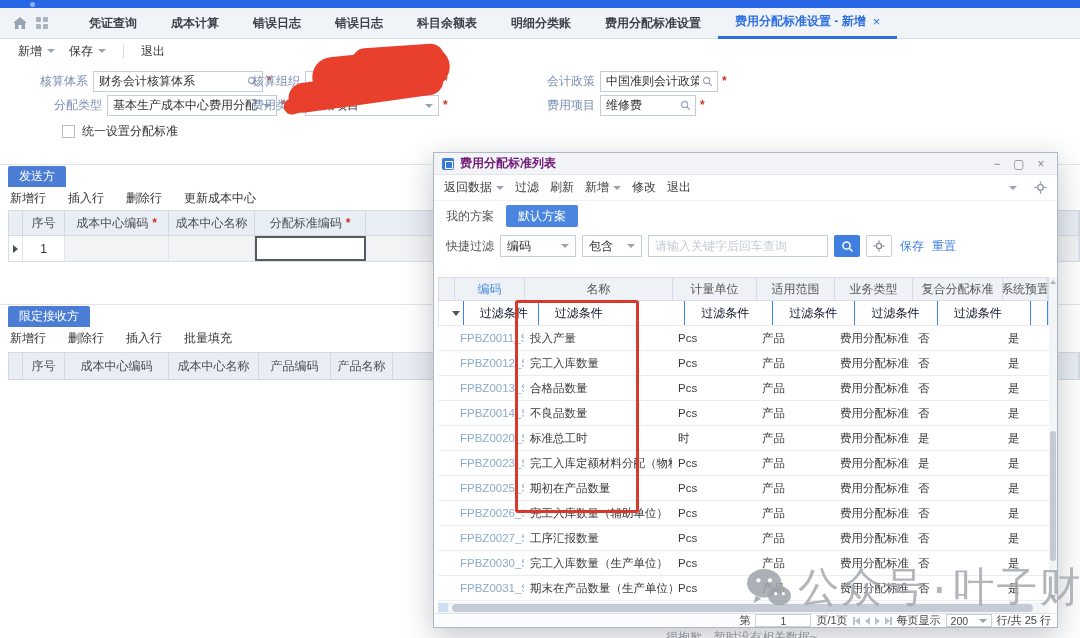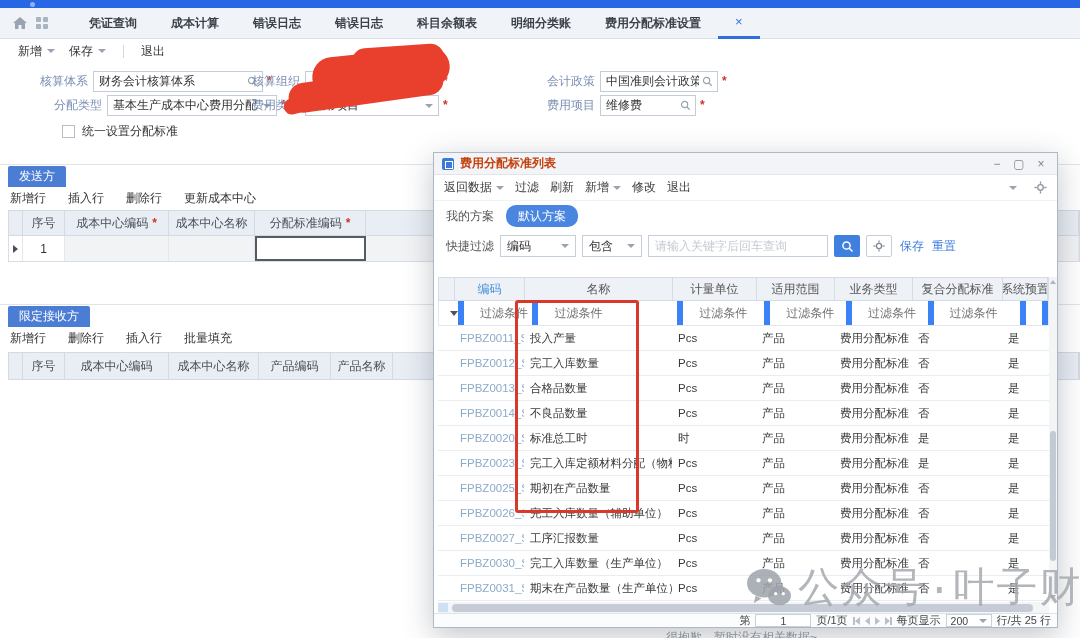--- a/index.html
+++ b/index.html
@@ -52,42 +52,42 @@
   .rowmark { width:0; height:0; border-top:4px solid transparent; border-bottom:4px solid transparent; border-left:5px solid #4a4f58; margin-left:4px; }
   .sw0{width:14px}.sw1{width:42px;justify-content:center}.sw2{width:104px}.sw3{width:86px}.sw4{width:111px}.sw5{flex:1}
   .rw0{width:14px}.rw1{width:42px;justify-content:center}.rw2{width:104px}.rw3{width:90px}.rw4{width:72px}.rw5{width:62px}.rw6{flex:1}
   .focuscell { background:#fff; border:2px solid #565b63 !important; }
 
   
   .dlg { position:absolute; left:433px; top:152px; width:625px; height:476px; background:#fff; border:1px solid #aeb8c4; box-shadow:0 8px 28px rgba(40,50,70,.28); z-index:10; }
   .dlg-title { height:22px; background:#f2f4f7; border-bottom:1px solid #e2e6eb; display:flex; align-items:center; padding:0 8px; gap:6px; }
   .dlg-ic { width:12px; height:12px; background:#3a7bd5; border-radius:2px; position:relative; }
   .dlg-ic::after { content:""; position:absolute; left:3px; top:3px; width:6px; height:6px; border:1px solid #fff; }
-  .dlg-title .t { font-weight:bold; color:#c2410c; flex:1; }
+  .dlg-title .t { font-weight:bold; color:#701a75; flex:1; }
   .winbtn { color:#7e8792; font-size:12px; width:16px; text-align:center; }
   .dlg-menu { height:26px; display:flex; align-items:center; padding:0 10px; gap:17px; border-bottom:1px solid #f0f2f5; }
   .dlg-menu .mi { display:flex; align-items:center; gap:4px; color:#3c3c3c; }
   .dlg-menu .spacer { flex:1; }
   .gear { color:#8b94a0; font-size:13px; }
   .scheme { height:30px; display:flex; align-items:center; padding-left:12px; gap:12px; color:#555; }
-  .schemebtn { height:22px; line-height:22px; padding:0 12px; background:#4a86e0; color:#fff; border-radius:10px; }
+  .schemebtn { height:22px; line-height:22px; padding:0 12px; background:#4a86e0; color:#fff; border-radius:2px; }
   .qf { height:30px; display:flex; align-items:center; padding-left:12px; gap:6px; color:#555; }
   .qsel { height:22px; border:1px solid #c5cedb; display:flex; align-items:center; justify-content:space-between; padding:0 6px; background:#fff; color:#333; }
   .qinput { height:22px; width:180px; border:1px solid #c5cedb; font-size:12px; padding:0 6px; color:#333; font-family:inherit; }
   .qinput::placeholder { color:#c4cad2; }
   .sbtn { width:26px; height:22px; background:#3f7fe0; border-radius:2px; display:flex; align-items:center; justify-content:center; }
   .gbtn { width:26px; height:22px; border:1px solid #c5cedb; border-radius:2px; display:flex; align-items:center; justify-content:center; background:#fff; }
   .qlink { color:#3f7fe0; margin-left:2px; }
 
   .dlg-table { position:absolute; left:4px; top:124px; width:611px; }
   .dhead { display:flex; height:24px; background:#eef1f6; border:1px solid #d6dce5; }
   .dhead .dc { border-right:1px solid #d6dce5; display:flex; align-items:center; justify-content:center; color:#555; overflow:hidden; white-space:nowrap; }
   .dhead .dc.codehead { color:#4a90dd; }
   .dfilter { display:flex; height:25px; border:1px solid #e4e8ee; border-top:none; }
-  .dfilter .dc { border-right:6px solid #3b82f6; display:flex; align-items:center; padding-left:6px; color:#737373; overflow:hidden; white-space:nowrap;margin-left:10px; }
+  .dfilter .dc { border-right:1px solid #3b82f6; display:flex; align-items:center; padding-left:6px; color:#0f172a; overflow:hidden; white-space:nowrap;margin-left:10px; }
   .funnel { width:0; height:0; border-left:4px solid transparent; border-right:4px solid transparent; border-top:5px solid #4a5560; margin:auto; }
   .drow { display:flex; height:25px; border-bottom:1px solid #e9ecf1; background:#fff; }
   .drow .dc { display:flex; align-items:center; padding-left:6px; color:#3a3a3a; font-size:11.5px; overflow:hidden; white-space:nowrap; }
   .drow .dc.code { color:#8aabca; }
   .dw-sel{width:16px;padding-left:0 !important}.dw-code{width:70px}.dw-name{width:148px}.dw-unit{width:84px}.dw-scope{width:78px}.dw-biz{width:78px}.dw-comp{width:90px}.dw-sys{flex:1;min-width:0}
 
   .vscroll { position:absolute; right:0; top:124px; width:8px; height:325px; background:#f3f4f6; }
   .vthumb { position:absolute; left:1px; width:6px; top:154px; height:130px; background:#c3cad3; border-radius:3px; }
   .varr { position:absolute; left:1px; width:0; height:0; border-left:3px solid transparent; border-right:3px solid transparent; }
   .varr.up { top:3px; border-bottom:4px solid #aeb6c0; }
@@ -132,20 +132,21 @@
 
     <span class="tab">凭证查询</span>
         <span class="tab">成本计算</span>
         <span class="tab">错误日志</span>
         <span class="tab">错误日志</span>
         <span class="tab">科目余额表</span>
         <span class="tab">明细分类账</span>
         <span class="tab">费用分配标准设置</span>
       </span>
     <span class="tab active">
+      <span>费用分配标准设置 - 新增</span>
       <span class="x">×</span>
     </span>
   </div>
 
   <div class="maintb">
     <span class="tbitem">
         <span>新增</span>
         <span class="caret"></span>
       </span>
     <span class="tbitem">

